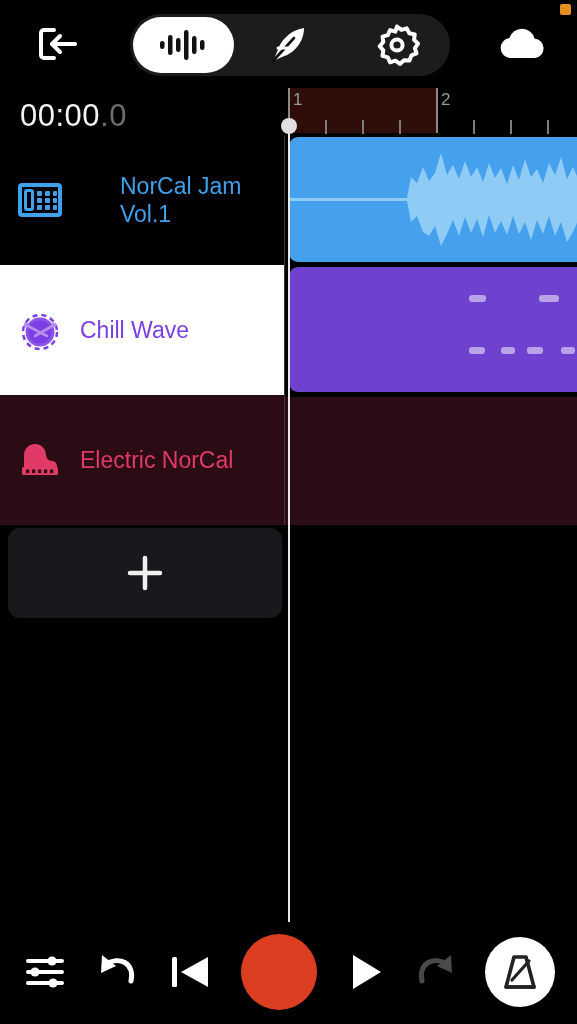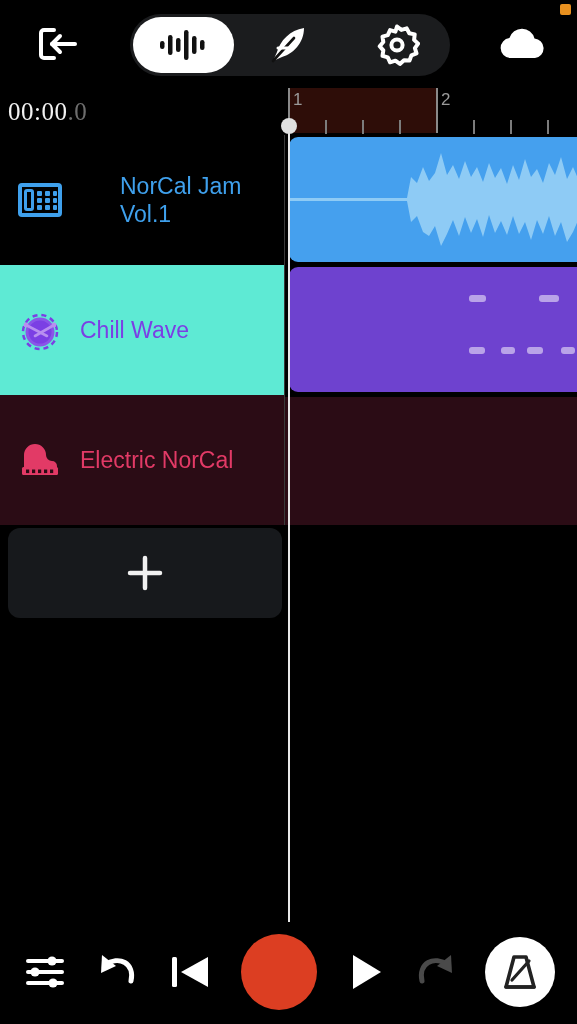--- a/index.html
+++ b/index.html
@@ -48,23 +48,23 @@
   .seg-item svg{ position:relative; z-index:2; }
   .cloud-btn{
     position:absolute; right:23px; top:20px;
     width:64px; height:48px;
     display:flex; align-items:center; justify-content:center;
     cursor:pointer;
   }
 
   
   .timecode{
-    position:absolute; left:8px; top:98px;
-    font-size:25px; letter-spacing:0.5px;
-    color:#F2F2F2; font-family:Liberation Serif, serif;
+    position:absolute; left:20px; top:98px;
+    font-size:31px; letter-spacing:0.5px;
+    color:#F2F2F2; font-family:Liberation Sans, sans-serif;
   }
   .timecode .frac{ color:#6D6D6D; }
 
   .ruler{
     position:absolute; left:285px; top:88px;
     width:292px; height:47px;
     overflow:hidden;
   }
   .loop-region{
     position:absolute; left:4px; top:0;
@@ -253,21 +253,21 @@
             <rect x="36" y="21" width="4" height="5" rx="1"></rect>
             <rect x="20" y="28" width="5" height="5" rx="1"></rect>
             <rect x="28" y="28" width="5" height="5" rx="1"></rect>
             <rect x="36" y="28" width="4" height="5" rx="1"></rect>
           </g>
         </svg>
       </div>
       <div class="track-name" style="color:#3FA0EC;margin-left:40px;">NorCal Jam Vol.1</div>
     </div>
 
-    <div class="track-row" style="background:#5eead4;text-align:center;">
+    <div class="track-row" style="background:#ffffff;text-align:center;">
       <div class="track-icon">
         <svg width="46" height="46" viewBox="0 0 46 46">
           <circle cx="23" cy="25" r="13" fill="#7B3FE4"></circle>
           <circle cx="23" cy="25" r="13" fill="none" stroke="#8A55E8" stroke-width="3"></circle>
           <circle cx="23" cy="25" r="17" fill="none" stroke="#7B3FE4" stroke-width="2.5" stroke-dasharray="5 4"></circle>
           <line x1="9" y1="18" x2="30" y2="29" stroke="#B88FF0" stroke-width="2.6" stroke-linecap="round"></line>
           <line x1="37" y1="18" x2="18" y2="29" stroke="#B88FF0" stroke-width="2.6" stroke-linecap="round"></line>
           <circle cx="9" cy="18" r="2.4" fill="#B88FF0"></circle>
           <circle cx="37" cy="18" r="2.4" fill="#B88FF0"></circle>
         </svg>

